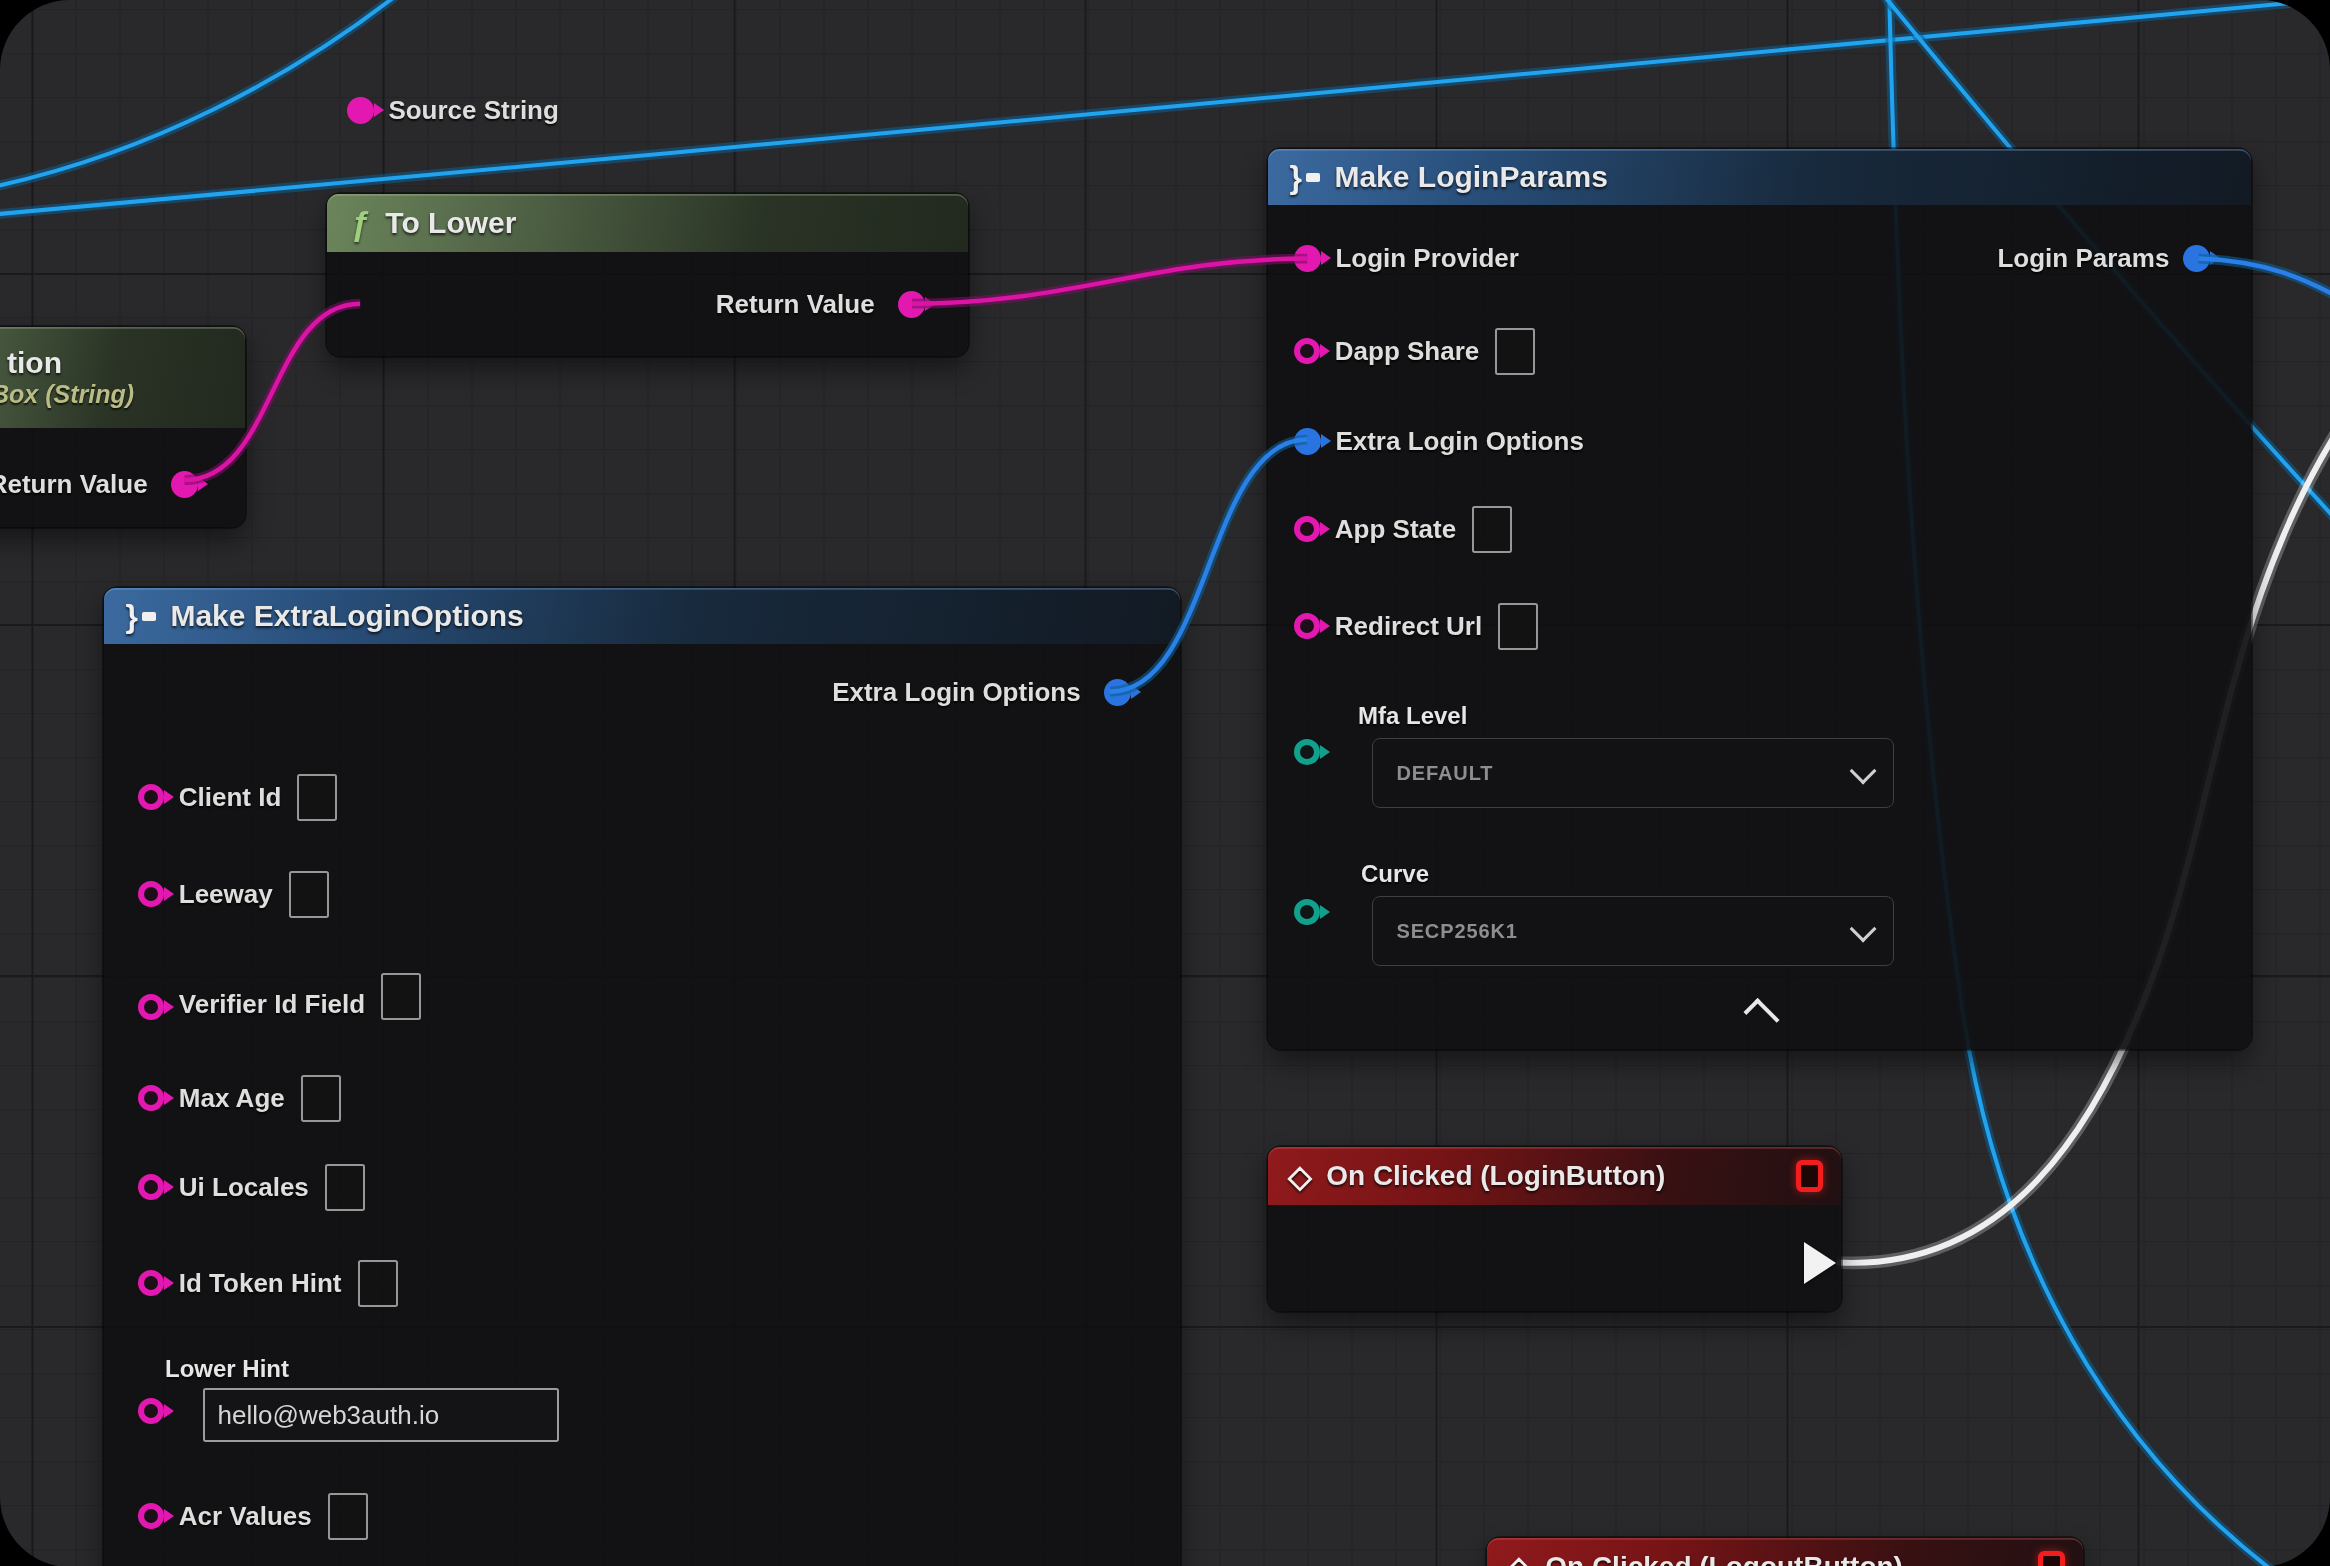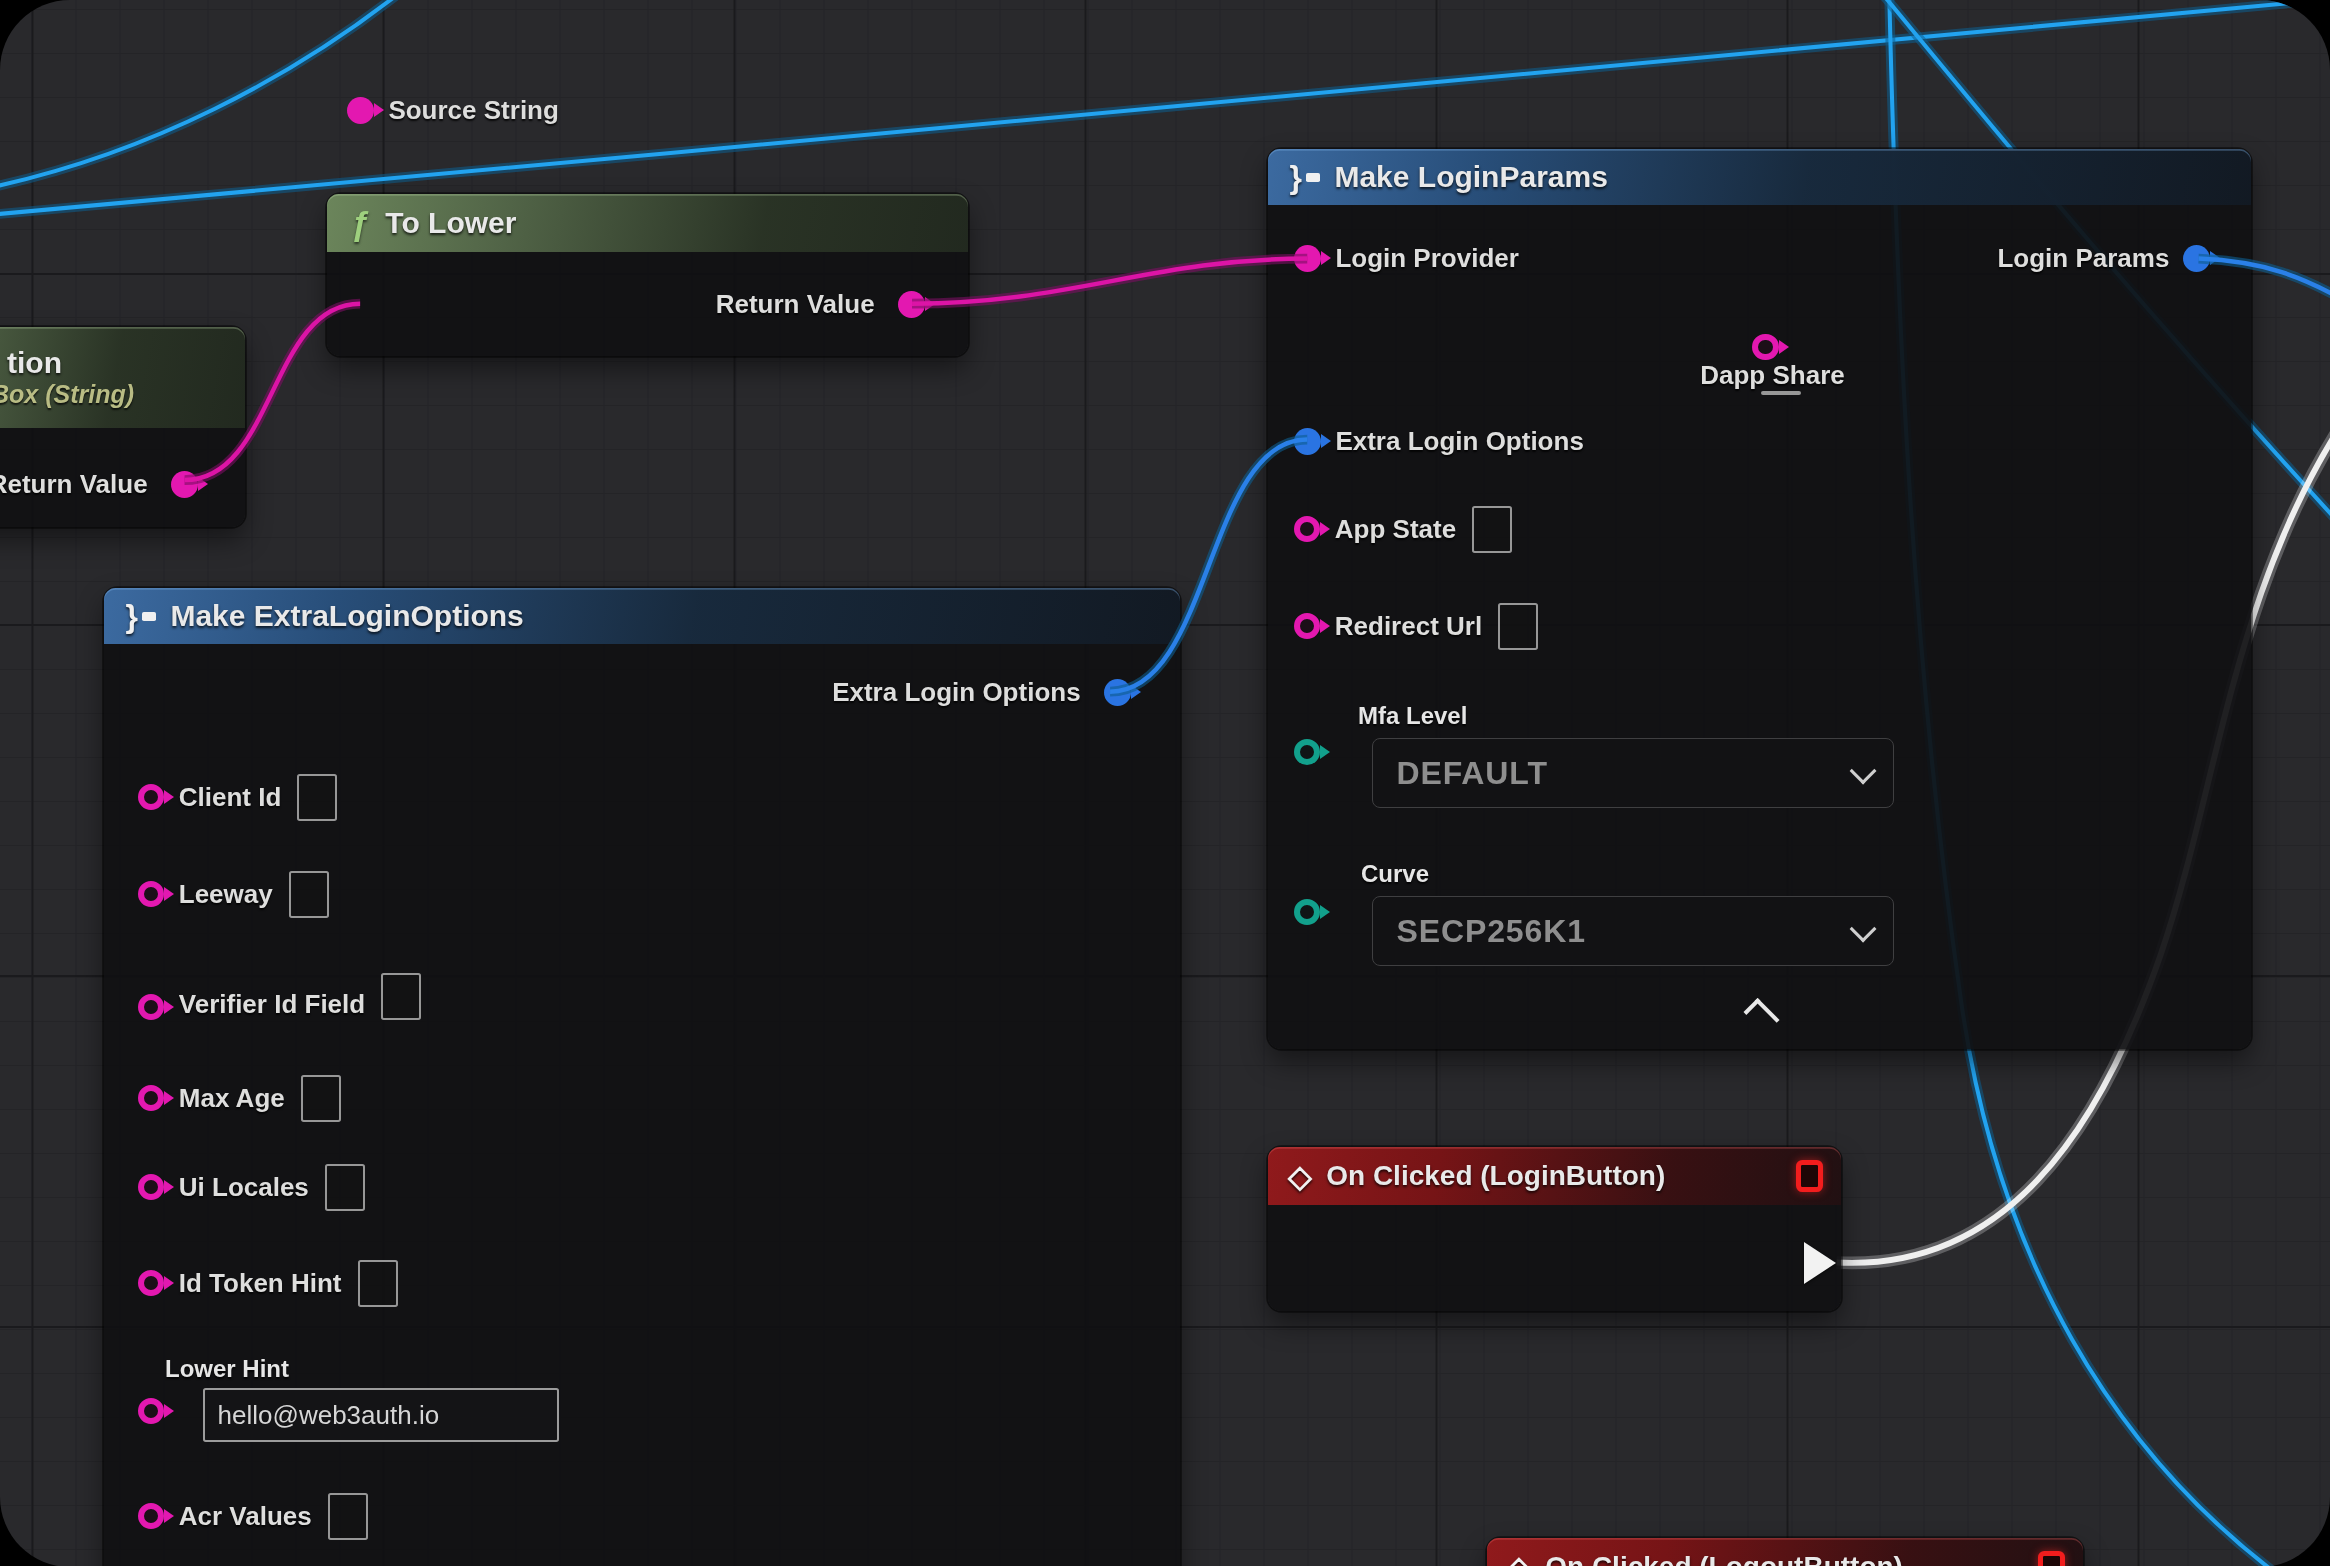--- a/index.html
+++ b/index.html
@@ -40,21 +40,21 @@
   .magenta.pin-hollow .c{background:#1c0f18;border-color:#e318b0;}
   .magenta .tail{border-left-color:#e318b0;}
   .blue .c{background:#2a74e2;}
   .blue .tail{border-left-color:#2a74e2;}
   .teal.pin-hollow .c{background:#101516;border-color:#12a08c;}
   .teal .tail{border-left-color:#12a08c;}
   .checkbox{width:40px;height:47px;margin-left:16px;border:2.7px solid #979797;border-radius:2.7px;
     background:rgba(18,18,18,0.55);box-sizing:border-box;}
   .dropdown{position:absolute;height:70px;background:#121214;border:1.8px solid #3f3f41;border-radius:8px;
     display:flex;align-items:center;justify-content:space-between;box-sizing:border-box;padding:0 23.4px;}
-  .dropdown .dd-text{font-weight:700;font-size:32px;color:#8e8e8e;letter-spacing:0.9px;}
+  .dropdown .dd-text{font-weight:700;font-size:20px;color:#8e8e8e;letter-spacing:0.9px;}
   .chev{width:16px;height:16px;border-right:3.6px solid #cfcfcf;border-bottom:3.6px solid #cfcfcf;
     transform:rotate(45deg) translateY(-3.6px);}
   .widget-label{position:absolute;font-weight:700;font-size:24px;color:#e6e6e6;text-shadow:0 1.8px 1.8px rgba(0,0,0,0.8);}
   .fn-icon{font-style:italic;font-weight:700;font-size:34px;color:#9ed07e;margin:0 16px 0 23.4px;text-shadow:0 1.8px 2.7px rgba(0,0,0,0.6);}
   .struct-icon{display:flex;align-items:center;margin:0 14.4px 0 21.6px;}
   .struct-icon .brace{font-size:32px;font-weight:700;color:#f0f0f0;}
   .struct-icon .tick{width:14.4px;height:9px;background:#f0f0f0;border-radius:1.8px;margin-left:3.6px;}
   .event-icon{font-size:31px;font-weight:700;color:#f2f2f2;margin:0 14.4px 0 20px;}
   .delegate-pin{width:27px;height:32px;border:5.4px solid #f21d1d;border-radius:6.3px;background:#1d0606;
     box-shadow:0 0 9px rgba(255,40,40,0.5);margin-left:auto;margin-right:18px;box-sizing:border-box;}
@@ -224,21 +224,21 @@
       <span class="pin-label">Login Provider</span>
     </div>
     <div class="row row-out" style="top:80px;padding-right:41px;">
       <span class="pin-label" style="margin-right:1px;">Login Params</span>
       <span class="pin pin-fill pin-out blue">
         <span class="c"></span>
           <span class="tail"></span>
         </span>
     </div>
 
-    <div class="row" style="top:185px;padding-left:26px;flex-direction:column;">
+    <div class="row" style="top:173px;padding-left:26px;">
       <span class="pin pin-hollow pin-in magenta">
           <span class="c"></span>
           <span class="tail"></span>
         </span>
       <span class="pin-label">Dapp Share</span>
       <span class="checkbox"></span>
     </div>
     <div class="row" style="top:263px;padding-left:26px;">
       <span class="pin pin-fill pin-in blue">
           <span class="c"></span>

